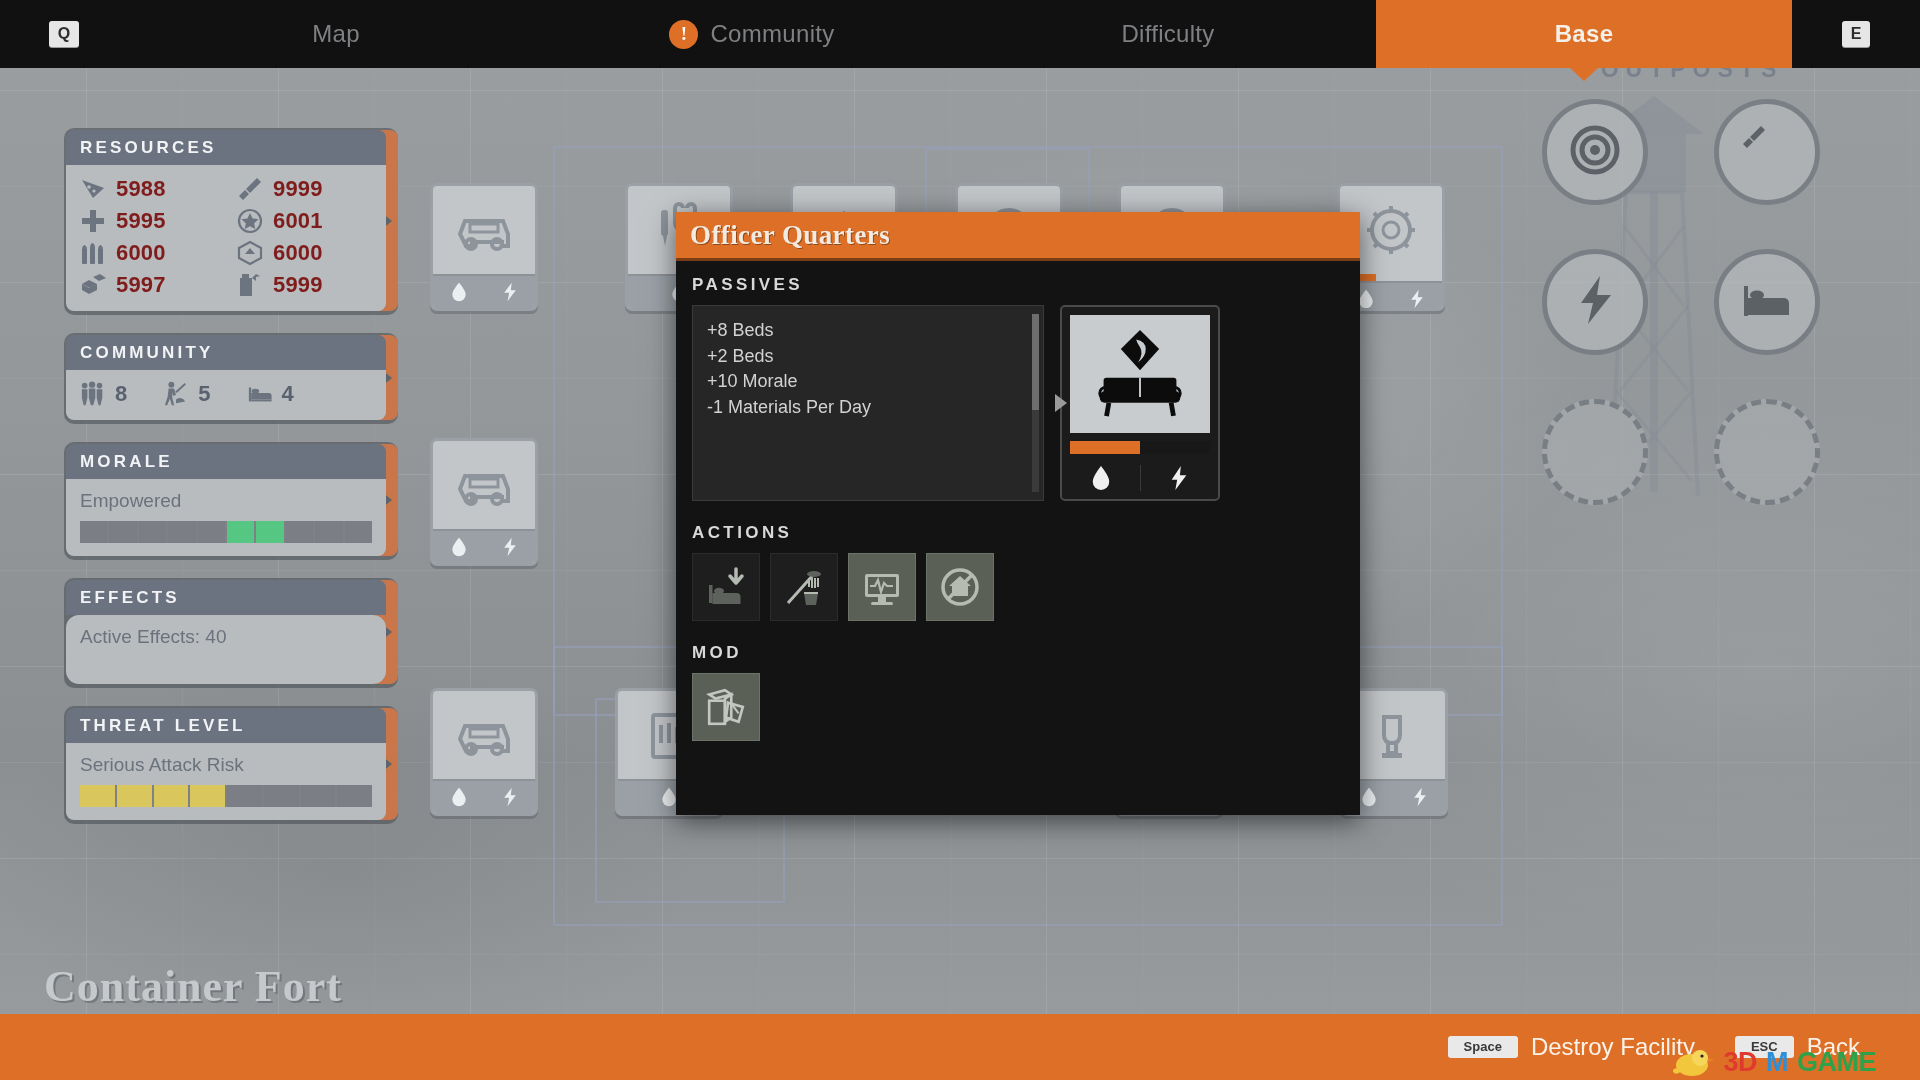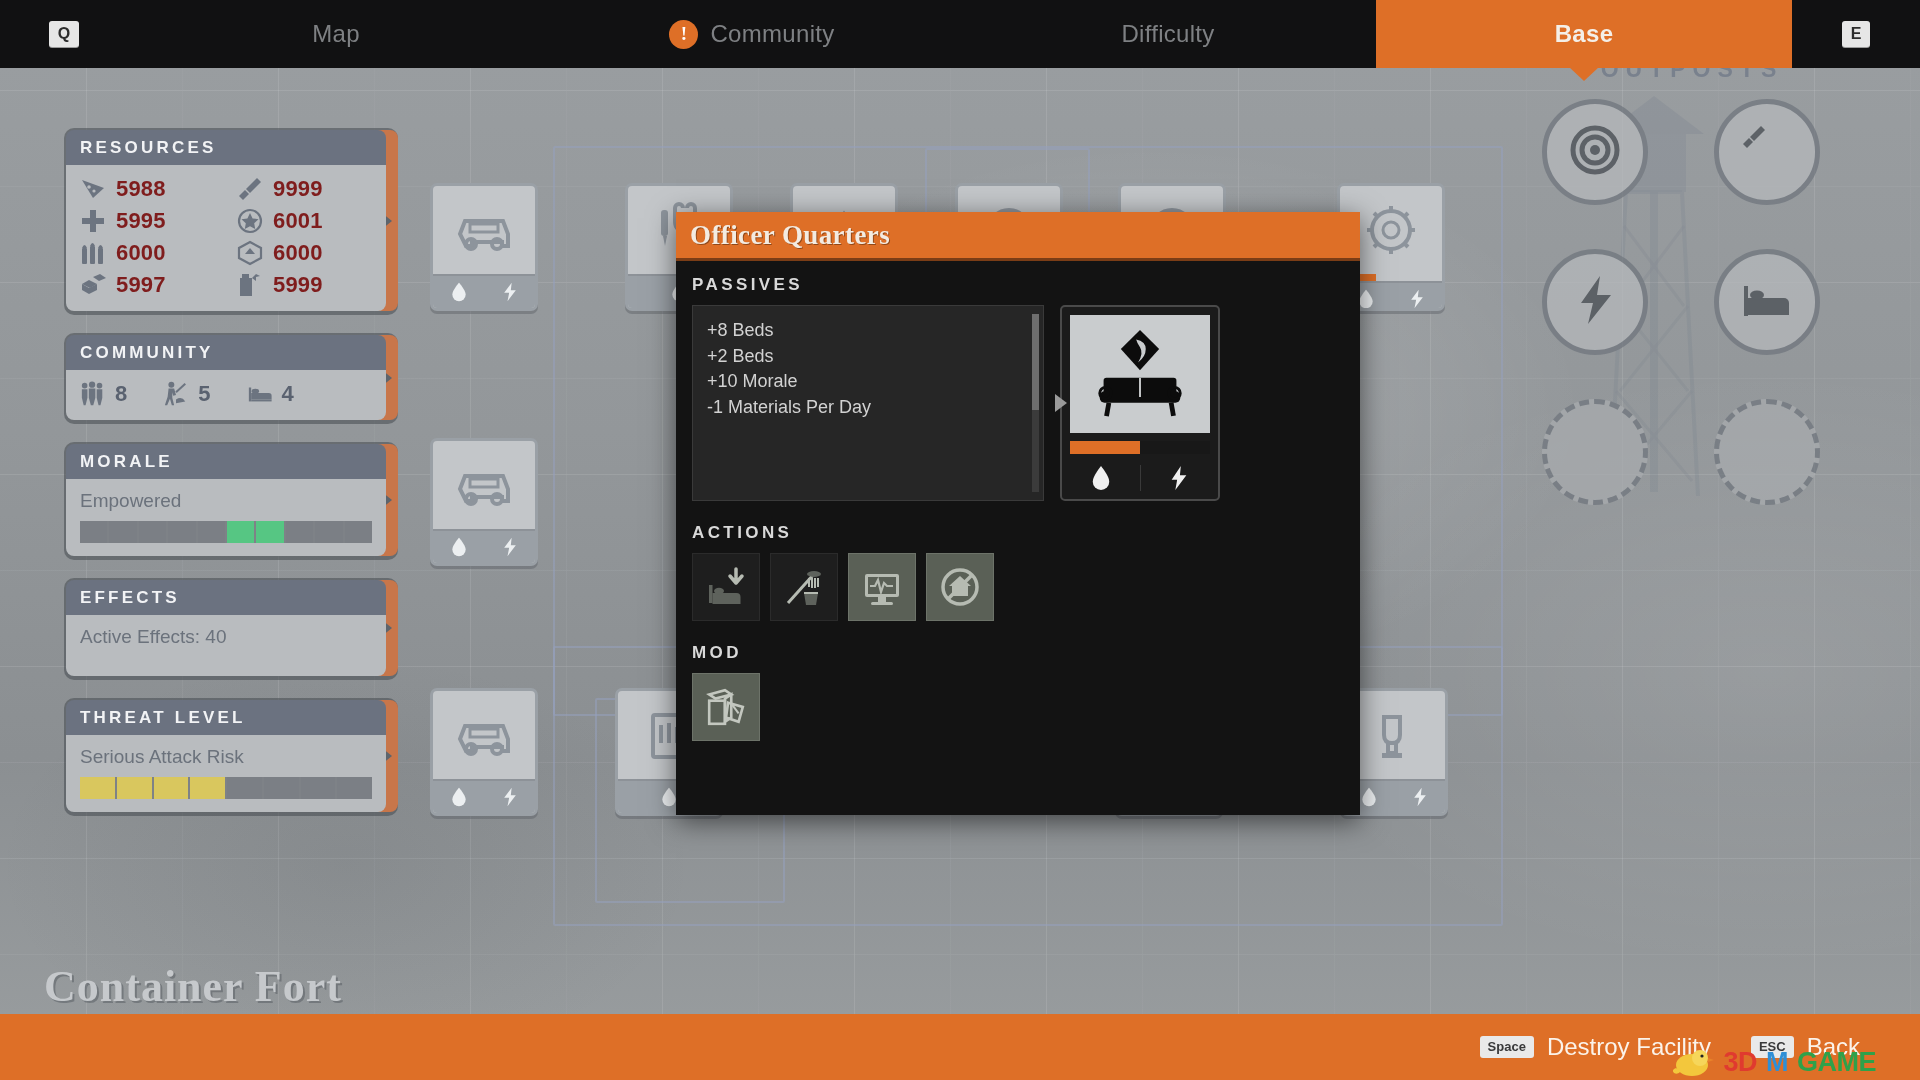--- a/index.html
+++ b/index.html
@@ -163,21 +163,21 @@
 
   
   .bottombar {
     position:absolute; left:0; bottom:0; width:1920px; height:66px;
     background:#de6f27; z-index:40; display:flex; align-items:center;
     justify-content:flex-end; gap:34px; padding-right:60px;
   }
   .hint { display:flex; align-items:center; gap:13px; }
   .hint .cap {
     background:#e9e9e9; color:#39393a; font-size:13px; font-weight:bold;
-    border-radius:3px; padding:3px 8px; line-height:1.25;
+    border-radius:3px; padding:3px 16px; line-height:1.25;
   }
   .hint .txt { color:#fbf3ea; font-size:24px; }
   .watermark {
     position:absolute; right:44px; bottom:2px; display:flex; align-items:center; gap:9px;
     font-family:Liberation Sans, sans-serif; font-weight:bold; font-size:27px;
     letter-spacing:-.5px;
   }
   .wm-chick { width:44px; height:32px; }
   .wm3d { color:#e03a2f; } .wm-dm { color:#2f8fd6; } .wm-game { color:#2fa14a; }
 
@@ -660,21 +660,21 @@
             </div>
         </div>
       </div>
     </div>
 
     <div class="panel">
       <div class="panel-shadow"></div>
       <div class="panel-tab"></div>
       <div class="panel-inner">
         <div class="panel-head">EFFECTS</div>
-        <div class="panel-body" style="padding-bottom:28px;">
+        <div class="panel-body" style="padding-bottom:36px;border-radius:13px;">
           <div class="stat-label" style="margin-bottom:0;">Active Effects: 40</div>
         </div>
       </div>
     </div>
 
     <div class="panel">
       <div class="panel-shadow"></div>
       <div class="panel-tab"></div>
       <div class="panel-inner">
         <div class="panel-head">THREAT LEVEL</div>

